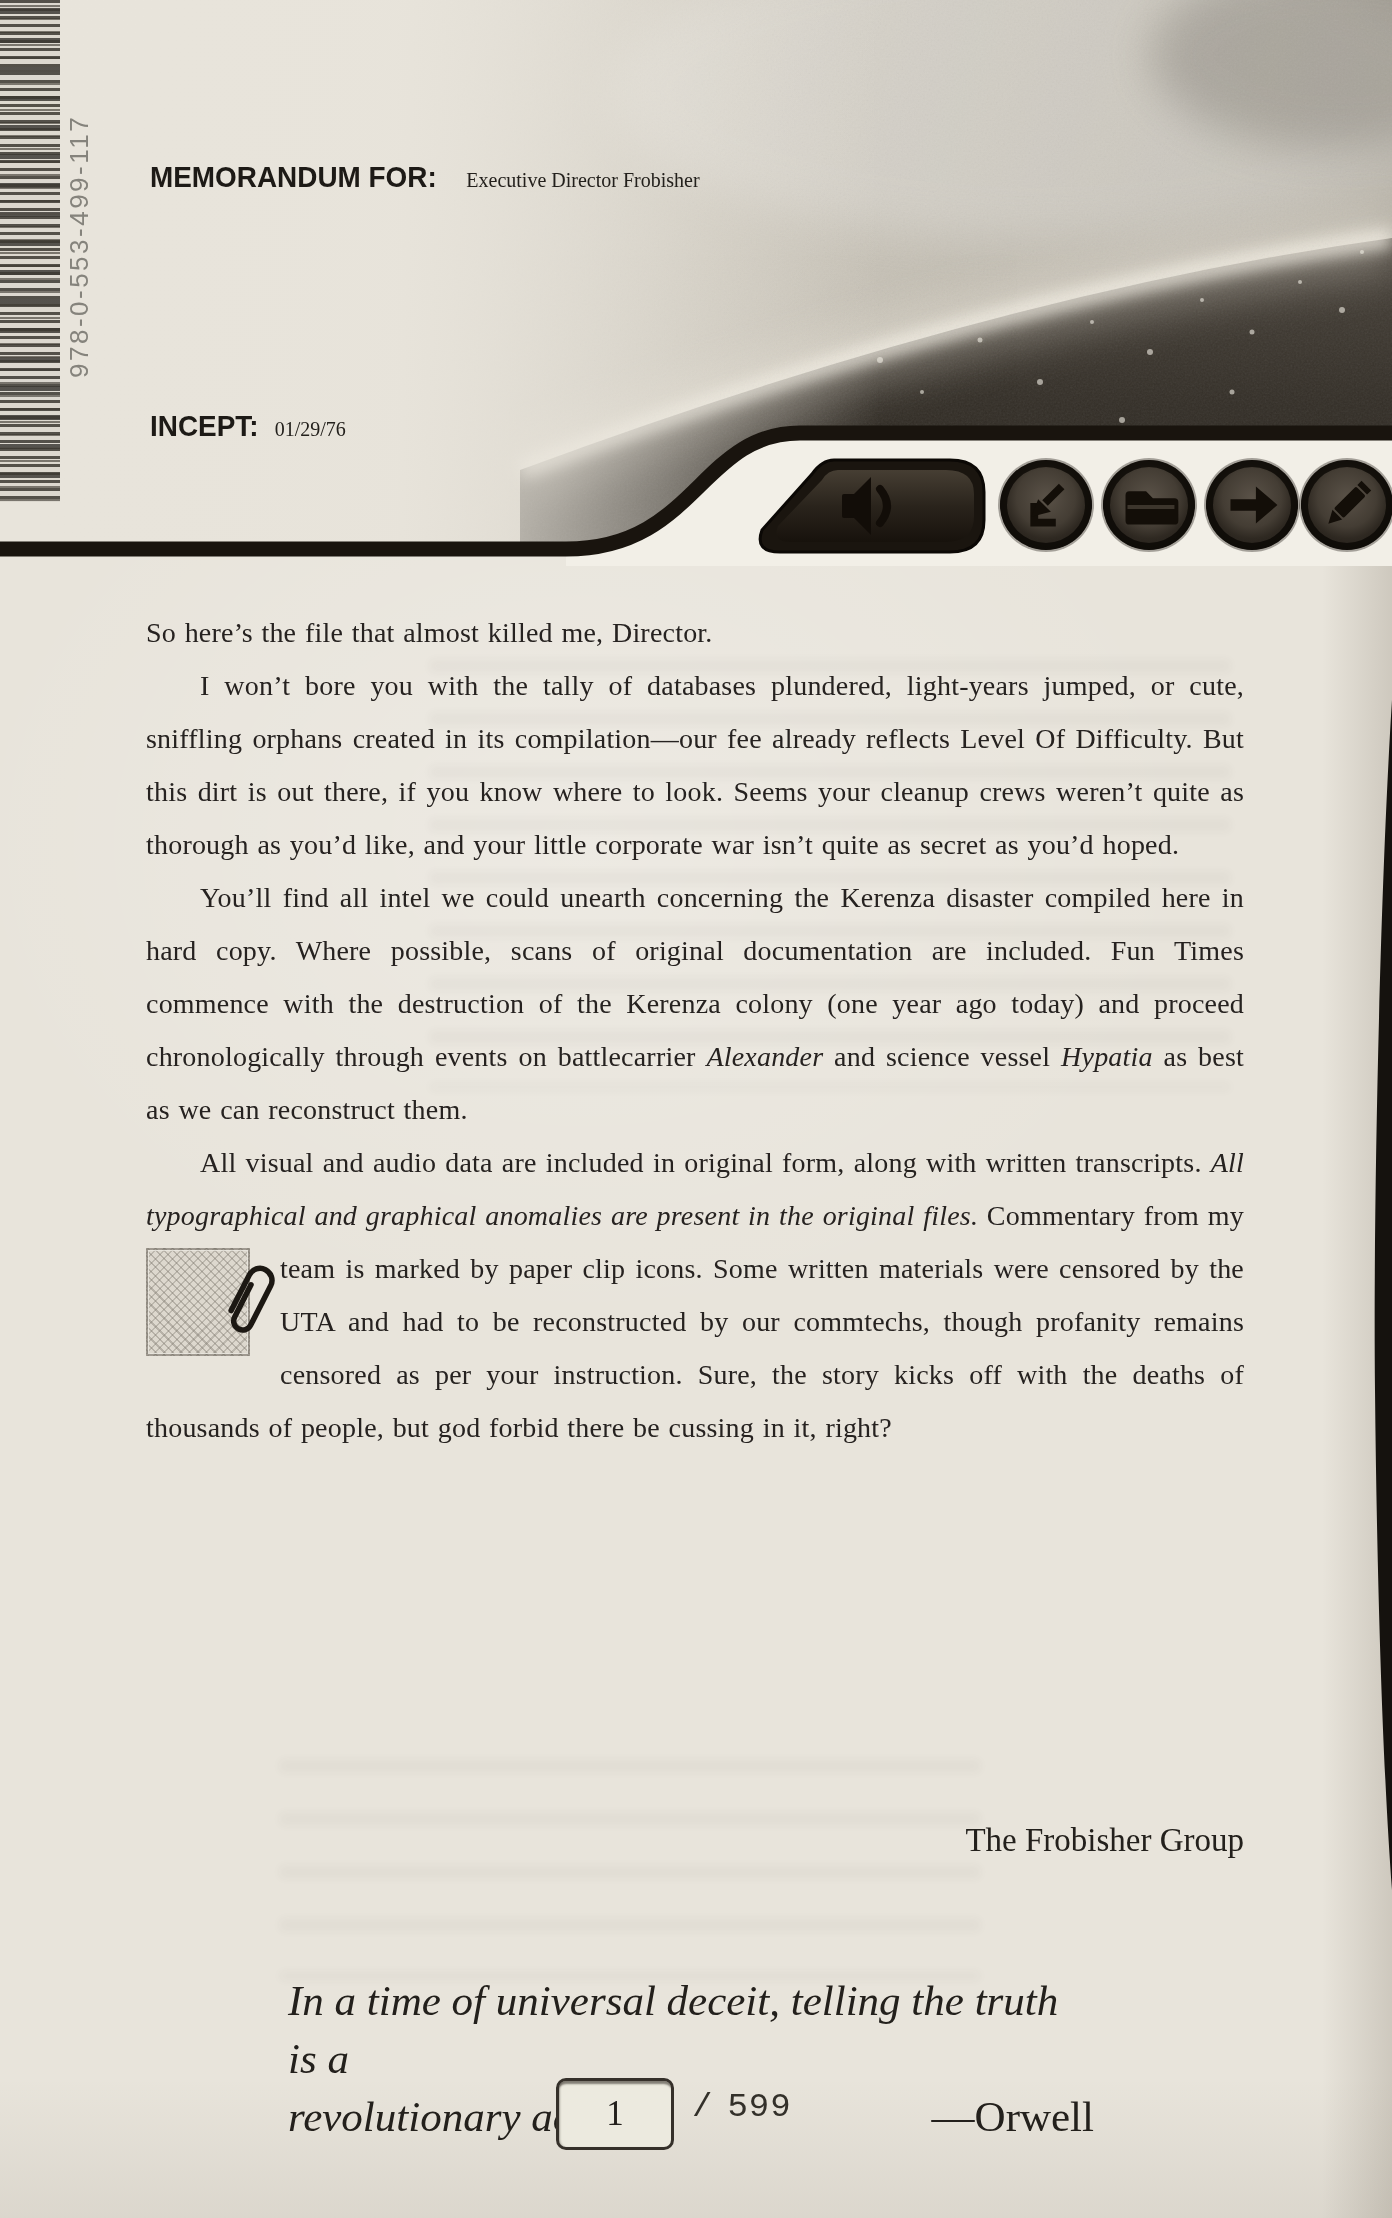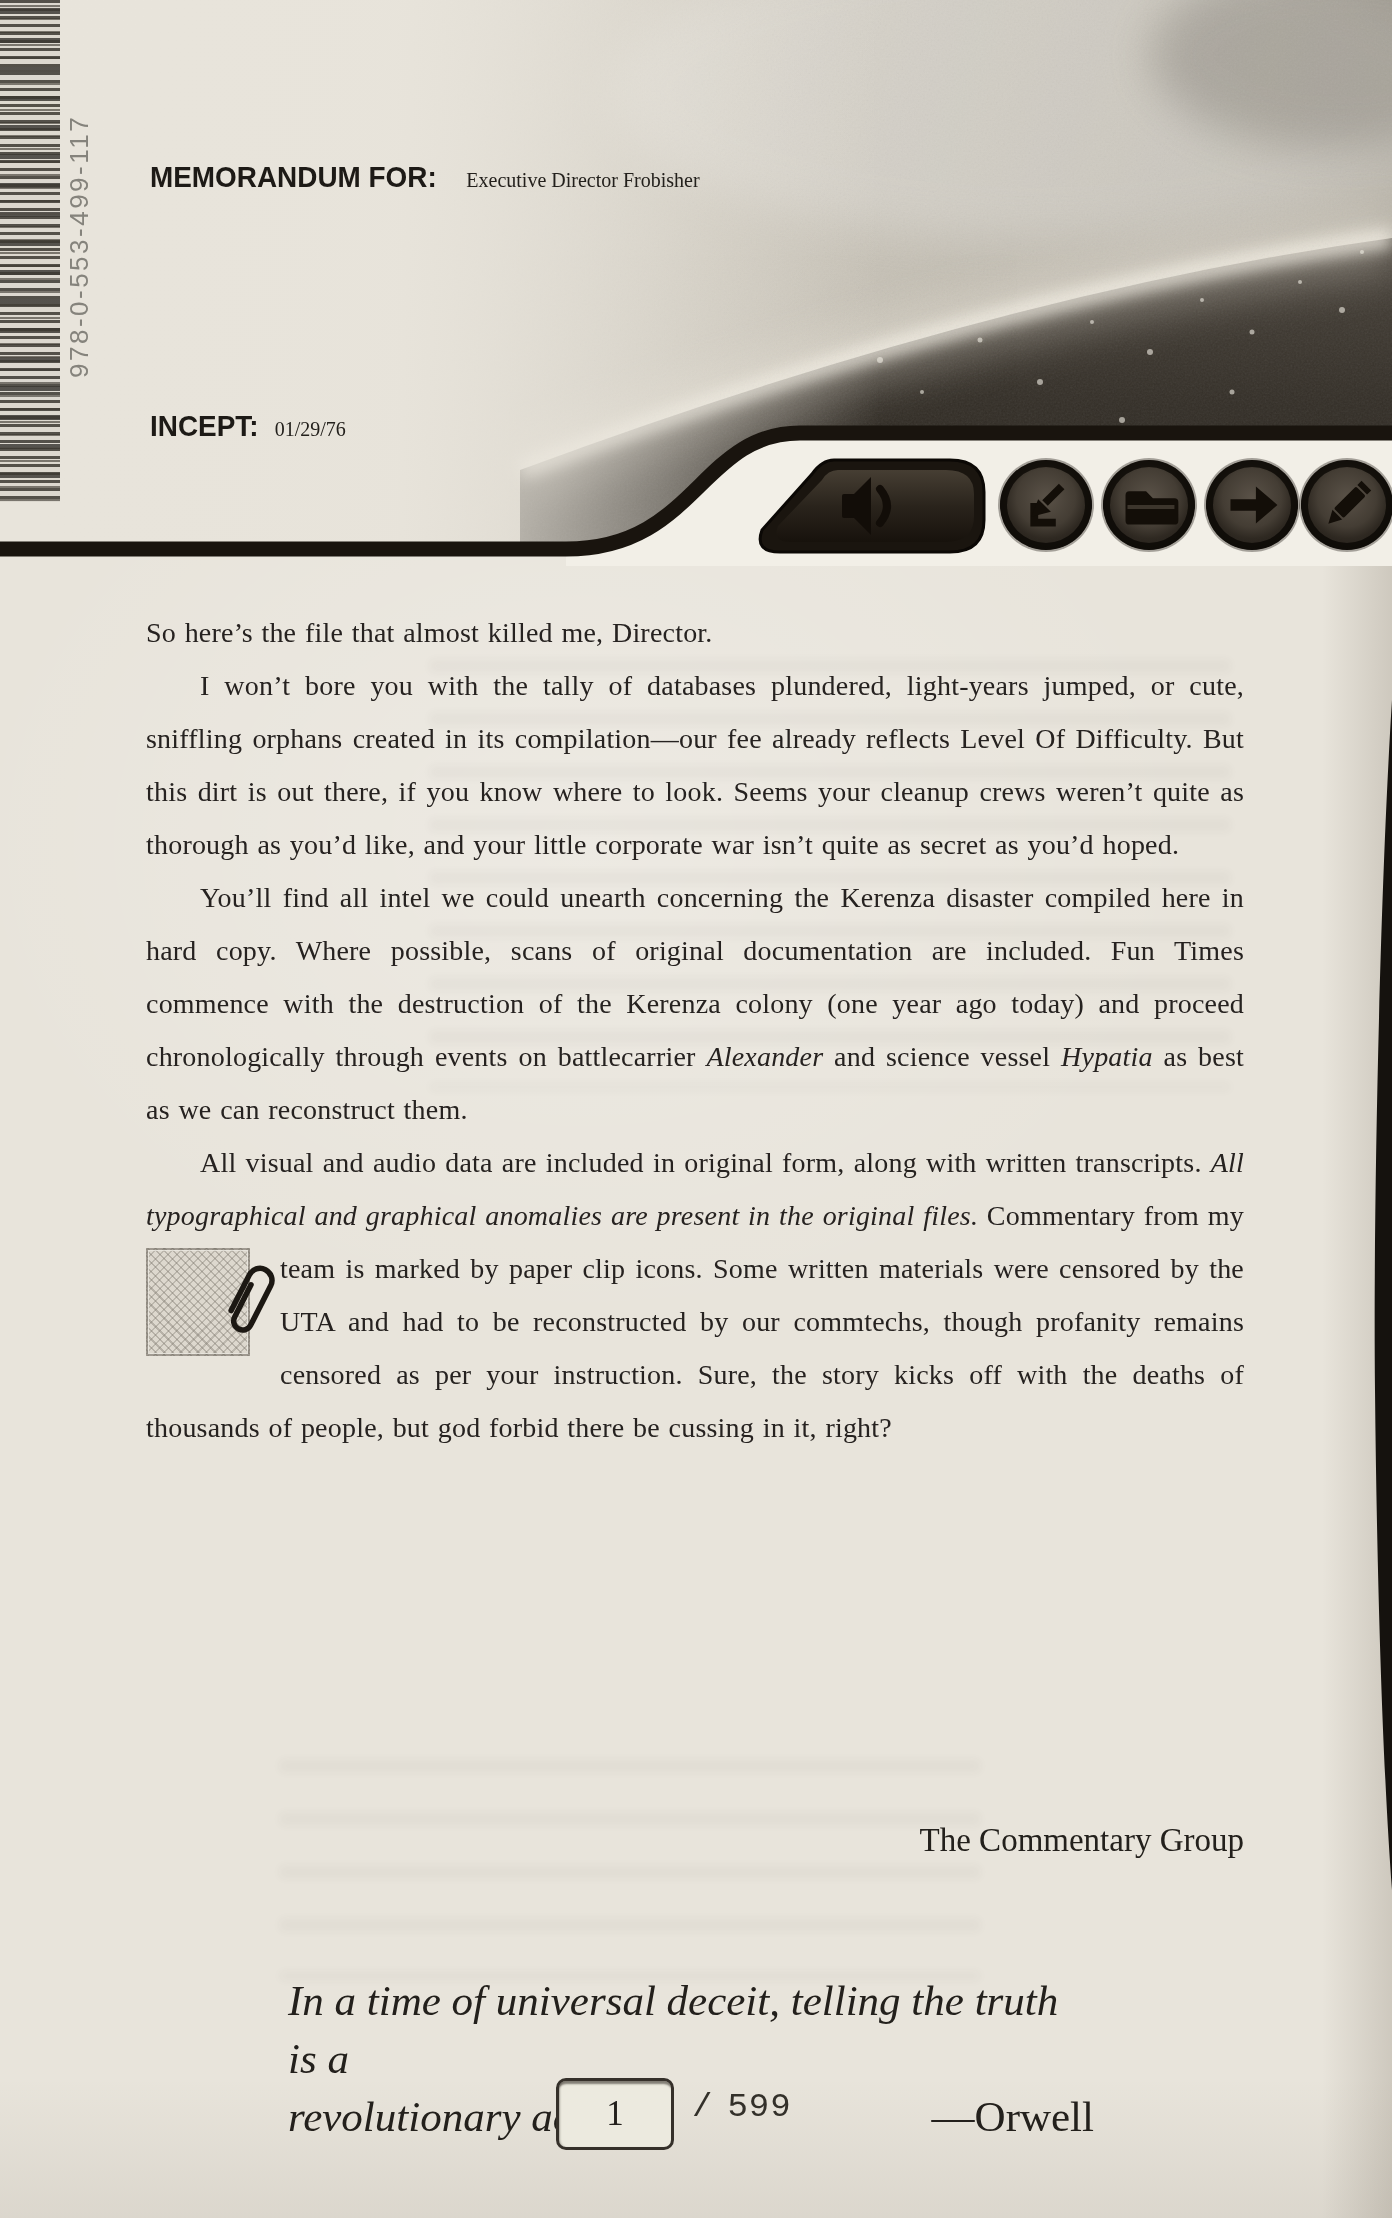--- a/index.html
+++ b/index.html
@@ -217,21 +217,21 @@
     <p>So here’s the file that almost killed me, Director.</p>
     <p class="ind">I won’t bore you with the tally of databases plundered, light-years jumped, or cute, sniffling orphans created in its compilation—our fee already reflects Level Of Difficulty. But this dirt is out there, if you know where to look. Seems your cleanup crews weren’t quite as thorough as you’d like, and your little corporate war isn’t quite as secret as you’d hoped.</p>
     <p class="ind"><span>You’ll find all intel we could unearth concerning the Kerenza disaster compiled here in hard copy. Where possible, scans of original documentation are included. Fun Times commence with the destruction of the Kerenza colony (one year ago today) and proceed chronologically through events on battlecarrier </span><span class="it">Alexander</span><span> and science vessel </span><span class="it">Hypatia</span><span> as best as we can reconstruct them.</span></p>
     <p class="ind"><span>All visual and audio data are included in original form, along with written transcripts. </span><span class="it">All typographical and graphical anomalies are present in the original files.</span><span> Commentary from my team is </span><span class="clipbox"><svg width="96" height="100" viewBox="0 0 96 100">
             <g fill="none" stroke="#1c1813" stroke-width="5.5" stroke-linecap="round" transform="rotate(27 48 50)">
               <path d="M36,68 V28 a12,12 0 0 1 24,0 v44 a9,9 0 0 1 -18,0 V36"></path>
             </g>
           </svg></span><span>marked by paper clip icons. Some written materials were censored by the UTA and had to be reconstructed by our commtechs, though profanity remains censored as per your instruction. Sure, the story kicks off with the deaths of thousands of people, but god forbid there be cussing in it, right?</span></p>
   </div>
 
-  <div class="signature">The Commentary Group</div>
+  <div class="signature">The Frobisher Group</div>
 
   <div class="quote">
     <div class="q">In a time of universal deceit, telling the truth is a</div>
     <div class="qline2">
       <span class="q">revolutionary act.</span>
       <span class="attr">—Orwell</span>
     </div>
   </div>
 
   <div class="pagerbox">1</div>

